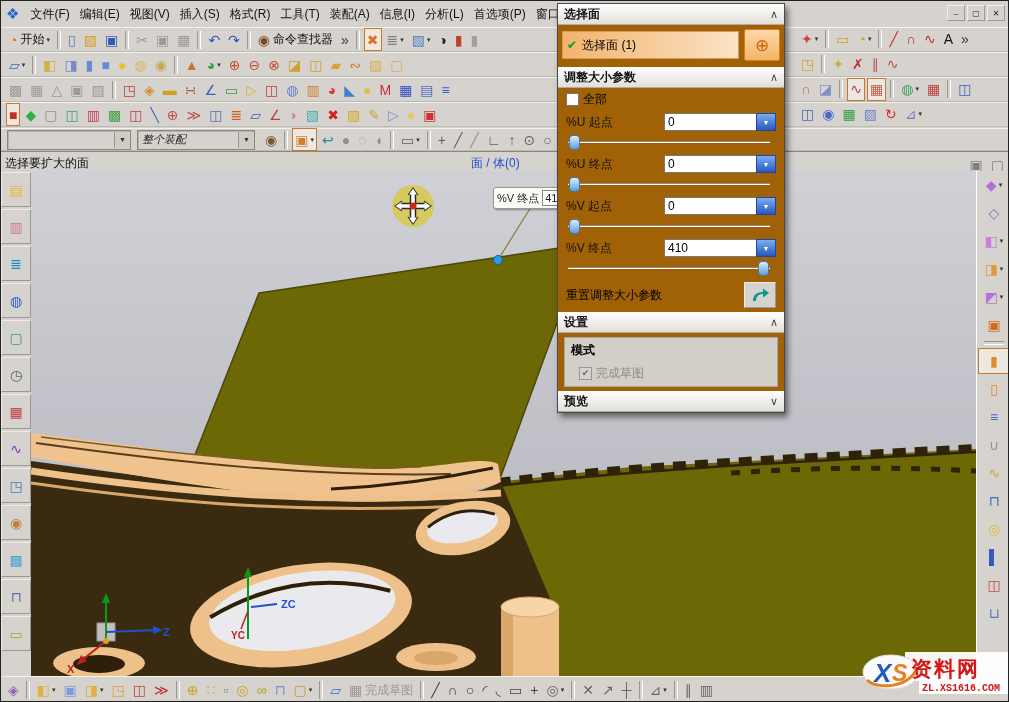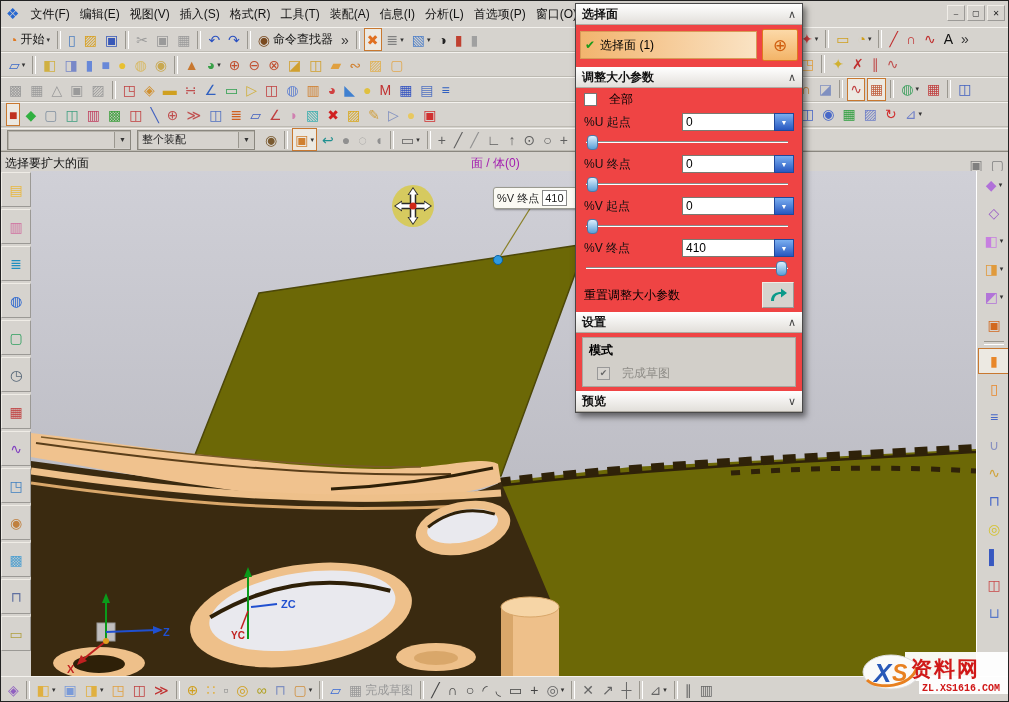--- a/index.html
+++ b/index.html
@@ -20,56 +20,56 @@
   .tbtn .g{font-size:14px;line-height:1;}
   .tbtn .t{font-size:12px;margin-left:3px;color:#111;}
   .tbtn .dd{font-size:7px;color:#333;margin-left:2px;}
   .tbtn.gray .t{color:#9a9a9a;}
   .tbtn.boxed{border:1px solid #c87830;background:#ece9e2;}
   .sep{width:2px;height:18px;border-left:1px solid #9a978f;border-right:1px solid #fff;margin:0 3px;}
   
   #row6{position:absolute;left:0;top:127px;width:1009px;height:23px;display:flex;align-items:center;
         border-top:1px solid #f4f2ee;border-bottom:1px solid #bdbab2;padding-left:6px;box-sizing:border-box;}
   .combo{display:inline-flex;align-items:center;height:18px;background:#d6d3ce;border:1px solid #8a877f;
-         box-shadow:inset 1px 1px 0 #b5b2aa;margin-right:6px;}
+         box-shadow:inset 1px 1px 0 #b5b2aa;margin-right:6px;font-style:italic;}
   .combo .val{flex:1;font-size:11px;color:#222;padding:0 4px;overflow:hidden;}
   .combo .cbtn{width:15px;height:16px;background:#cfccc6;border-left:1px solid #9a978f;font-size:7px;
                display:flex;align-items:center;justify-content:center;color:#333;}
   
   #promptbar{position:absolute;left:0;top:150px;width:1009px;height:20px;background:#d6d3ce;
              border-top:1px solid #8a877f;border-bottom:1px solid #8a877f;font-size:12px;}
   #promptbar .ptext{position:absolute;left:4px;top:3px;color:#111;}
-  #promptbar .pinfo{position:absolute;left:470px;top:3px;color:#a21caf;}
+  #promptbar .pinfo{position:absolute;left:470px;top:3px;color:#1d4ed8;}
   #promptbar .pright{position:absolute;right:2px;top:1px;display:flex;}
   
   .vbar{position:absolute;display:flex;flex-direction:column;align-items:center;overflow:hidden;}
   #leftbar{left:0;top:170px;width:30px;height:505px;border-right:1px solid #9a978f;}
   #leftbar .tbtn{width:24px;height:33px;justify-content:center;margin:1px 0;border:1px outset #efece6;background:#d6d3ce;}
   #rightbar{left:975px;top:170px;width:34px;height:505px;border-left:1px solid #fff;background:#d6d3ce;}
   #rightbar .tbtn{width:26px;height:24px;justify-content:center;margin:1px 0;}
   .vbar .vsep{width:20px;height:2px;border-top:1px solid #9a978f;border-bottom:1px solid #fff;margin:2px 0;}
   
   #viewport{position:absolute;left:30px;top:170px;width:945px;height:505px;background:#c4c4cb;}
   
   #bottombar{position:absolute;left:0;top:675px;width:1009px;height:27px;display:flex;align-items:center;
              border-top:1px solid #f4f2ee;padding-left:3px;box-sizing:border-box;white-space:nowrap;overflow:hidden;}
   
-  #dialog{position:absolute;left:574px;top:2px;width:228px;background:#ef4444;border:1px solid #4a4a4a;
+  #dialog{position:absolute;left:556px;top:2px;width:228px;background:#a16207;border:1px solid #4a4a4a;
           box-shadow:3px 4px 6px rgba(0,0,0,.5);z-index:6;font-size:12px;box-sizing:border-box;}
   .dgroup-h{height:20px;background:linear-gradient(#ffffff,#e2dfda);border-bottom:1px solid #b0aca4;
             display:flex;align-items:center;padding:0 6px;font-weight:bold;color:#111;}
   .dgroup-h .chev{margin-left:auto;font-weight:normal;color:#444;font-size:11px;}
   .dsel-row{display:flex;align-items:center;padding:4px 4px 6px 4px;}
   .dsel-bar{flex:1;height:26px;display:flex;align-items:center;padding:0 4px;
             background:linear-gradient(90deg,#f2b46e,#fae3c4);border:1px solid #d89a58;}
   .dsel-bar .chk{color:#1a9a1a;font-weight:bold;margin-right:5px;}
   .dface-btn{width:34px;height:30px;margin-left:5px;border:1px solid #e07820;border-radius:2px;
              background:linear-gradient(#fcd9a8,#f3b468);display:flex;align-items:center;justify-content:center;}
   .dface-btn span{color:#d05f10;font-size:17px;line-height:1;}
-  .dchk{display:flex;align-items:center;gap:12px;padding:4px 8px;height:14px;}
+  .dchk{display:flex;align-items:center;gap:4px;padding:4px 8px;height:14px;}
   .cbox{width:11px;height:11px;background:#fff;border:1px solid #777;display:inline-flex;
         align-items:center;justify-content:center;font-size:9px;color:#666;}
   .dchk.disabled{color:#8f8d88;}
   .dchk.disabled .cbox{background:#d6d3ce;border-color:#999;}
   .dfield{display:flex;align-items:center;padding:2px 8px;height:20px;justify-content:space-between;}
   .dlabel{flex:1;color:#111;}
   .dinput{display:flex;align-items:stretch;width:112px;height:18px;}
   .dinput .val{flex:1;background:#fff;border:1px solid #7a7a72;border-right:none;font-size:12px;
                padding:1px 3px;overflow:hidden;}
   .dinput .spin{width:18px;background:linear-gradient(#79aef0,#2858c0);border:1px solid #20489a;

